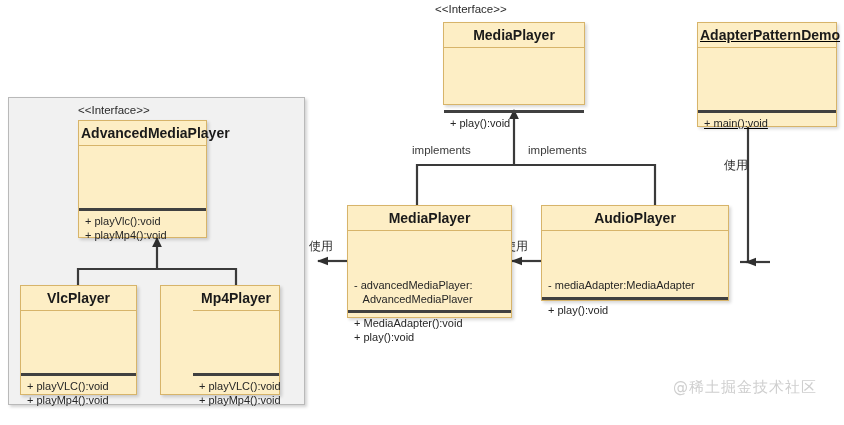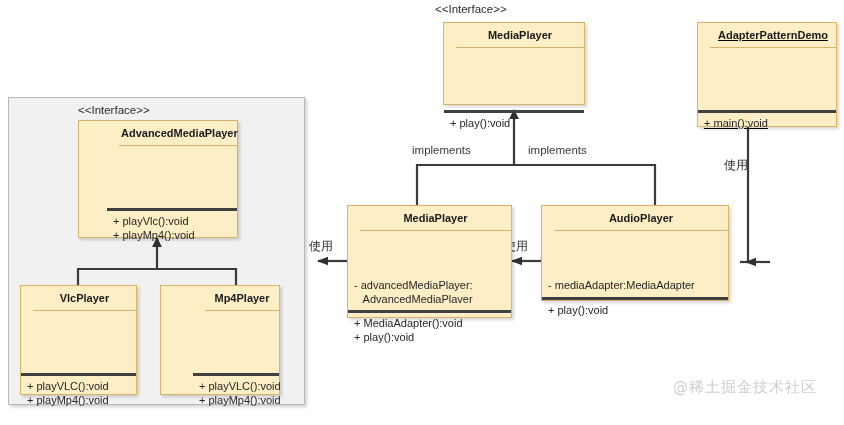--- a/index.html
+++ b/index.html
@@ -28,28 +28,27 @@
     position: absolute;
     background: #fdeec5;
     border: 1px solid #d7b46a;
     box-sizing: border-box;
     box-shadow: 2px 2px 3px rgba(0,0,0,0.16);
     display: flex;
     flex-direction: column;
   }
   .uml-name {
     font-weight: bold;
-    font-size: 11px;
+    font-size: 14px;
     color: #1a1a1a;
     text-align: center;
     padding: 5px 2px 5px 2px;
     border-bottom: 1px solid #d7b46a;
     line-height: 14px;
     white-space: nowrap;
-    margin-left: 12px;
   }
   .uml-attrs, .uml-ops {
     font-size: 11px;
     color: #262626;
     padding: 4px 6px 4px 6px;
     line-height: 13.5px;
   }
   .uml-attrs {
     border-bottom: 3px solid #404040;
     margin-top: 44px;
@@ -158,21 +157,21 @@
   <div class="edge-label" style="left:412px; top:144px;">implements</div>
 
   <div class="edge-label" style="left:528px; top:144px;">implements</div>
 
   <div class="edge-label cjk" style="left:309px; top:238px;">使用</div>
 
   <div class="edge-label cjk" style="left:504px; top:238px;">使用</div>
 
   <div class="edge-label cjk" style="left:724px; top:157px;">使用</div>
 
-  <div class="uml-class" style="left:78px; top:120px; width:160px; height:118px;padding-left:28px;">
+  <div class="uml-class" style="left:78px; top:120px; width:129px; height:118px;">
     <div class="uml-name">AdvancedMediaPlayer</div>
     <div class="uml-attrs empty" style="height:40px;"></div>
     <div class="uml-ops">
       <div class="uml-line">+ playVlc():void</div>
       <div class="uml-line">+ playMp4():void</div>
     </div>
   </div>
 
   <div class="uml-class" style="left:20px; top:285px; width:117px; height:110px;">
     <div class="uml-name">VlcPlayer</div>

